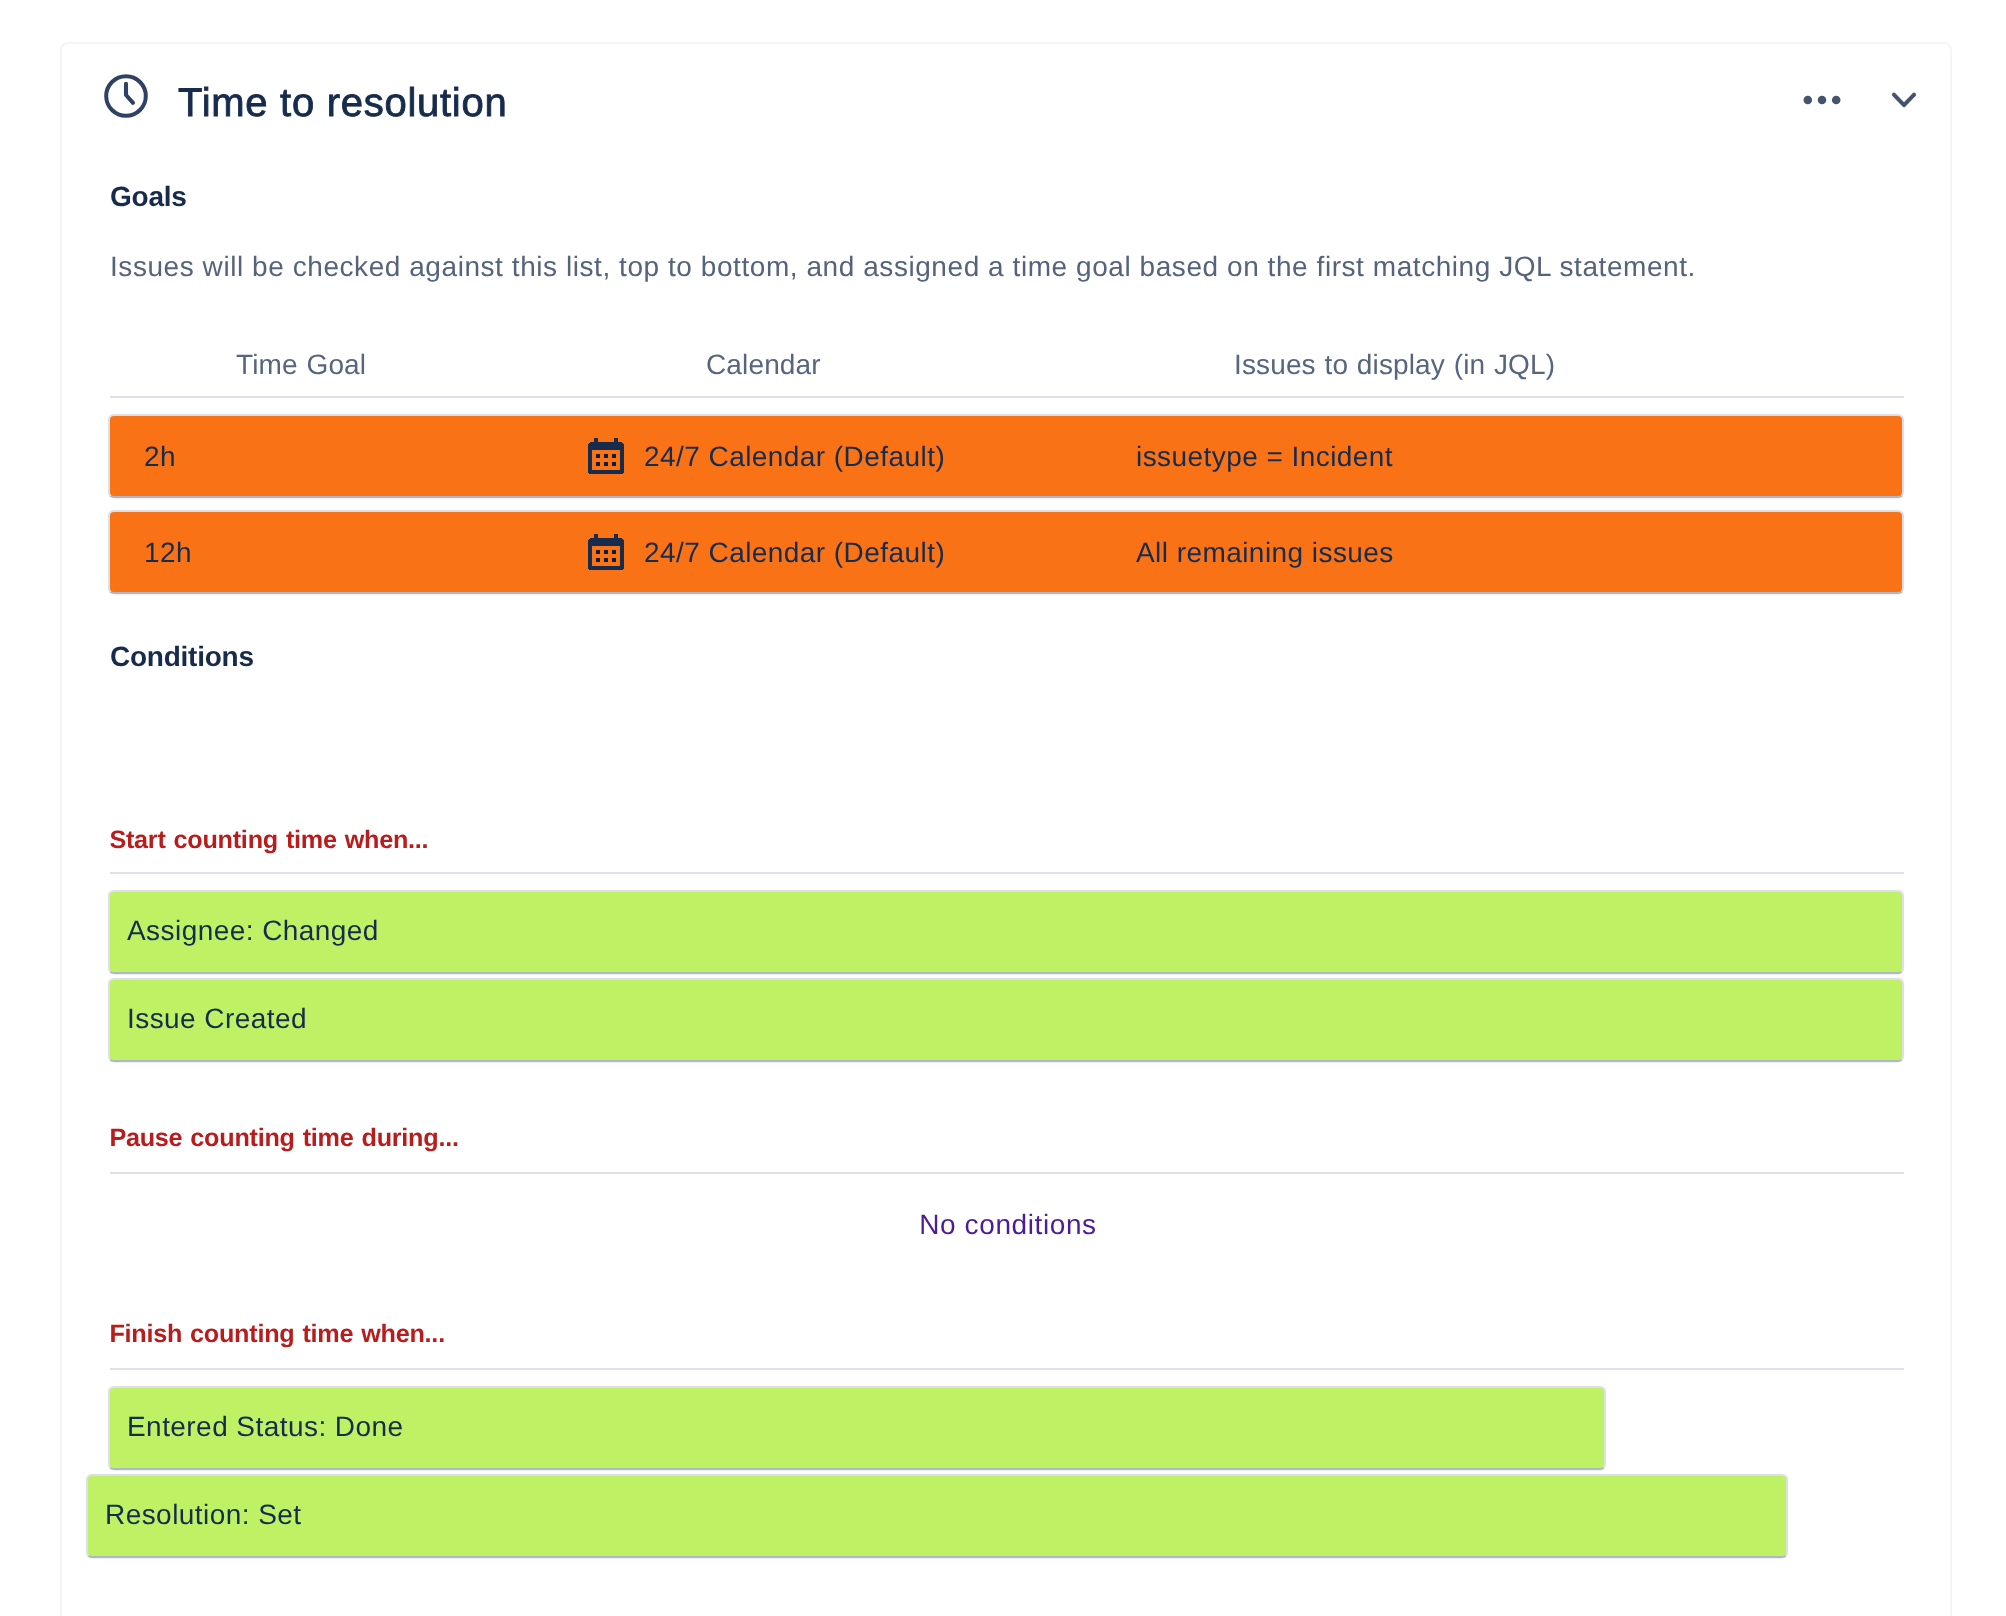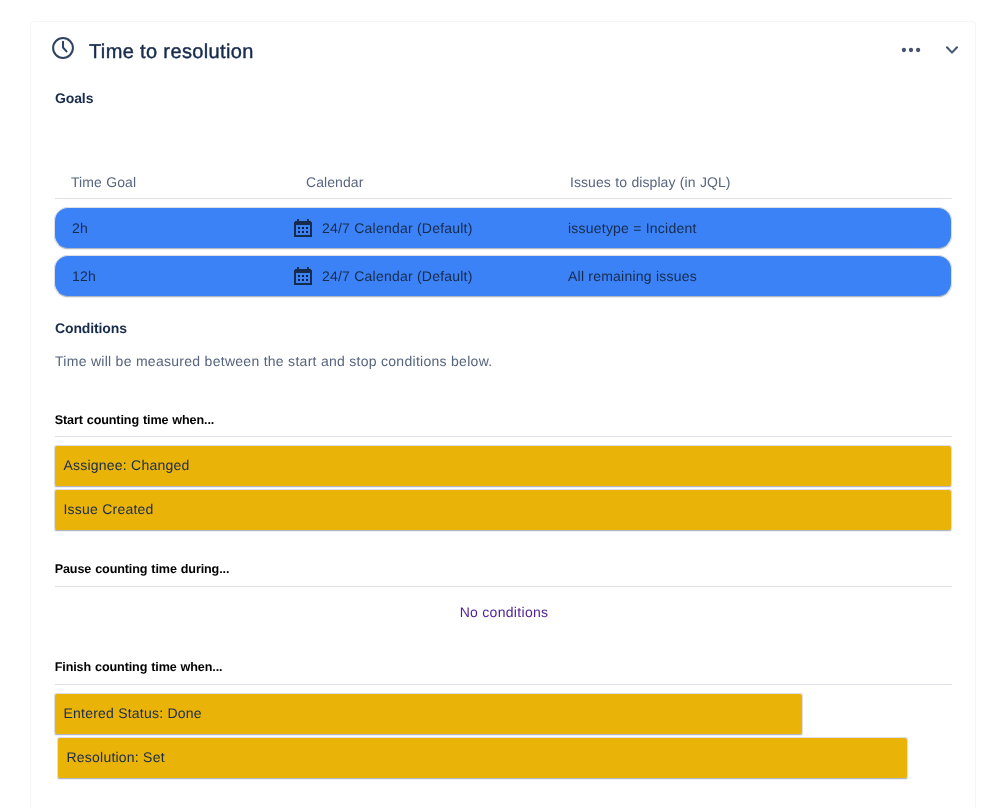--- a/index.html
+++ b/index.html
@@ -42,47 +42,47 @@
     color:#172B4D; letter-spacing: -0.12px; white-space:nowrap;
   }
   .sec-desc {
     font-size: 14px; font-weight: 400; line-height: 20px;
     color:#55637D; letter-spacing: 0.28px; word-spacing: 0px; white-space:nowrap;
   }
 
   
   .thdr {
     font-size: 14px; font-weight: 400; line-height: 20px;
-    color:#57657F; letter-spacing: 0.07px; word-spacing: 0.4px; white-space:nowrap;
+    color:#57657F; letter-spacing: 0.07px; word-spacing: 0.4px; white-space:nowrap;margin-left:47px;
   }
   .rule { background:#DFE1E6; height:1px; }
   .goal-row {
     border: 1px solid #DCDFE5;
     border-bottom: 1px solid #B2B8C2;
-    border-radius: 14px;
-    background:#3b82f6;
+    border-radius: 3px;
+    background:#f97316;
     box-shadow: 0 1px 1px -0.5px rgba(9,30,66,0.07), 0 0 1px rgba(9,30,66,0.06);
   }
   .cell {
     position:absolute; top: 10px;
     font-size: 14px; font-weight:400; line-height: 20px;
     color:#172B4D; letter-spacing: 0.22px; word-spacing:0px; white-space:nowrap;
   }
   .cal-icon { position:absolute; left: 239px; top: 10.7px; }
 
   
   .cond-label {
     font-size: 12.6px; font-weight: 700; line-height: 16px;
-    color:#000000; letter-spacing: -0.12px; word-spacing: 0.6px; white-space:nowrap;
+    color:#b91c1c; letter-spacing: -0.12px; word-spacing: 0.6px; white-space:nowrap;
   }
   .cond-rule { background:#DFE1E6; height:1px; }
   .cond-item {
     border:1px solid #DCDFE5;
     border-bottom:1px solid #B2B8C2;
-    border-radius:3px; background:#eab308;
+    border-radius:3px; background:#bef264;
     box-shadow: 0 1px 1px -0.5px rgba(9,30,66,0.07), 0 0 1px rgba(9,30,66,0.06);
   }
   .cond-item span {
     position:absolute; left:8.5px; top:9px;
     font-size:14px; font-weight:400; line-height:20px;
     color:#172B4D; letter-spacing:0.22px; word-spacing:0px; white-space:nowrap;
   }
   .cond-empty {
     font-size:14px; font-weight:400; line-height:20px;
     color:#4c1d95; letter-spacing:0.30px; word-spacing:0px;
@@ -109,28 +109,28 @@
       <circle cx="19.1" cy="12" r="2.15" fill="#44546F"></circle>
     </svg>
   </div>
   <div class="abs chevron-wrap icon-btn">
     <svg width="24" height="24" viewBox="0 0 24 24" fill="none">
       <path d="M6.95 9.3 L12 14.6 L17.05 9.3" stroke="#44546F" stroke-width="2.0" stroke-linecap="round" stroke-linejoin="round"></path>
     </svg>
   </div>
 
   <div class="abs sec-title" style="left:24px;top:65.6px">Goals</div>
+  <div class="abs sec-desc" style="left:24px;top:100.9px">Issues will be checked against this list, top to bottom, and assigned a time goal based on the first matching JQL statement.</div>
 
   <div class="abs thdr" style="left:40px;top:149.7px">Time Goal</div>
   <div class="abs thdr" style="left:275px;top:149.7px">Calendar</div>
   <div class="abs thdr" style="left:539px;top:149.7px">Issues to display (in JQL)</div>
   <div class="abs rule" style="left:24px;top:176.4px;width:897px"></div>
 
   <div class="abs sec-title" style="left:24px;top:295.5px">Conditions</div>
-  <div class="abs sec-desc" style="left:24px;top:329.4px">Time will be measured between the start and stop conditions below.</div>
 
 <div class="abs goal-row" style="left: 23px; top: 185px; width: 898px; height: 42px;">
       <div class="cell" style="left:17px">2h</div>
       <div class="cal-icon"><svg width="18" height="18" viewBox="0 0 18 18" fill="none" shape-rendering="crispEdges">
           <rect x="2.8" y="0" width="2.2" height="3.4" fill="#172B4D"></rect>
           <rect x="13.0" y="0" width="2.1" height="3.4" fill="#172B4D"></rect>
           <path d="M1.5 2.2 h15.0 a1.5 1.5 0 0 1 1.5 1.5 v12.8 a1.5 1.5 0 0 1 -1.5 1.5 H1.5 a1.5 1.5 0 0 1 -1.5 -1.5 V3.7 a1.5 1.5 0 0 1 1.5 -1.5 z M2.1 5.85 v10.1 h13.8 V5.85 z" fill="#172B4D"></path>
           <rect x="4.0" y="8.1" width="2.1" height="2.1" rx="0.3" fill="#091E42"></rect>
           <rect x="8.05" y="8.1" width="2.1" height="2.1" rx="0.3" fill="#091E42"></rect>
           <rect x="12.1" y="8.1" width="2.1" height="2.1" rx="0.3" fill="#091E42"></rect>
@@ -171,17 +171,17 @@
       <div class="abs cond-label" style="left:23.7px;top:539.3px">Pause counting time during...</div>
       <div class="abs cond-rule" style="left:24px;top:563.5px;width:897px"></div>
       <div class="abs cond-empty" style="left:24px;top:579.6px;width:898px">No conditions</div>
     </div>
     <div>
       <div class="abs cond-label" style="left:23.7px;top:637.4px">Finish counting time when...</div>
       <div class="abs cond-rule" style="left:24px;top:661.5px;width:897px"></div>
       <div class="abs cond-item" style="left:23px;top:670.5px;width:749px;height:42px">
         <span>Entered Status: Done</span>
       </div>
-      <div class="abs cond-item" style="left:26px;top:714.5px;width:851px;height:42px">
+      <div class="abs cond-item" style="left:12px;top:714.5px;width:851px;height:42px">
         <span>Resolution: Set</span>
       </div>
     </div>
   </div>
 
 </body></html>

